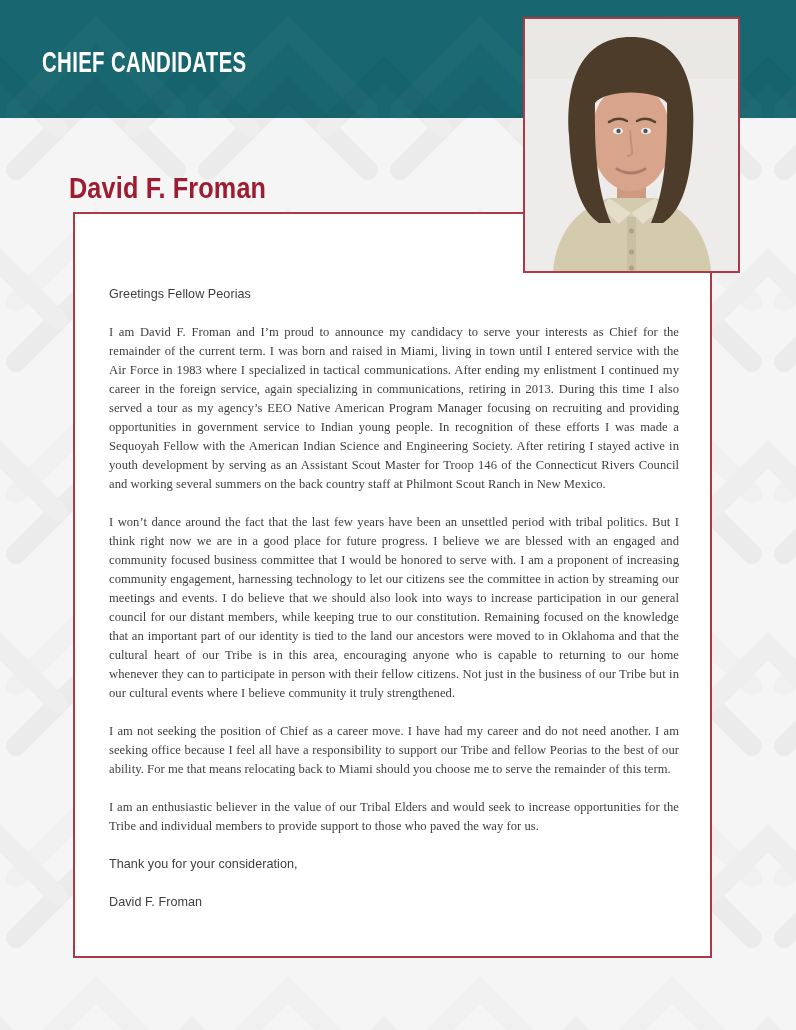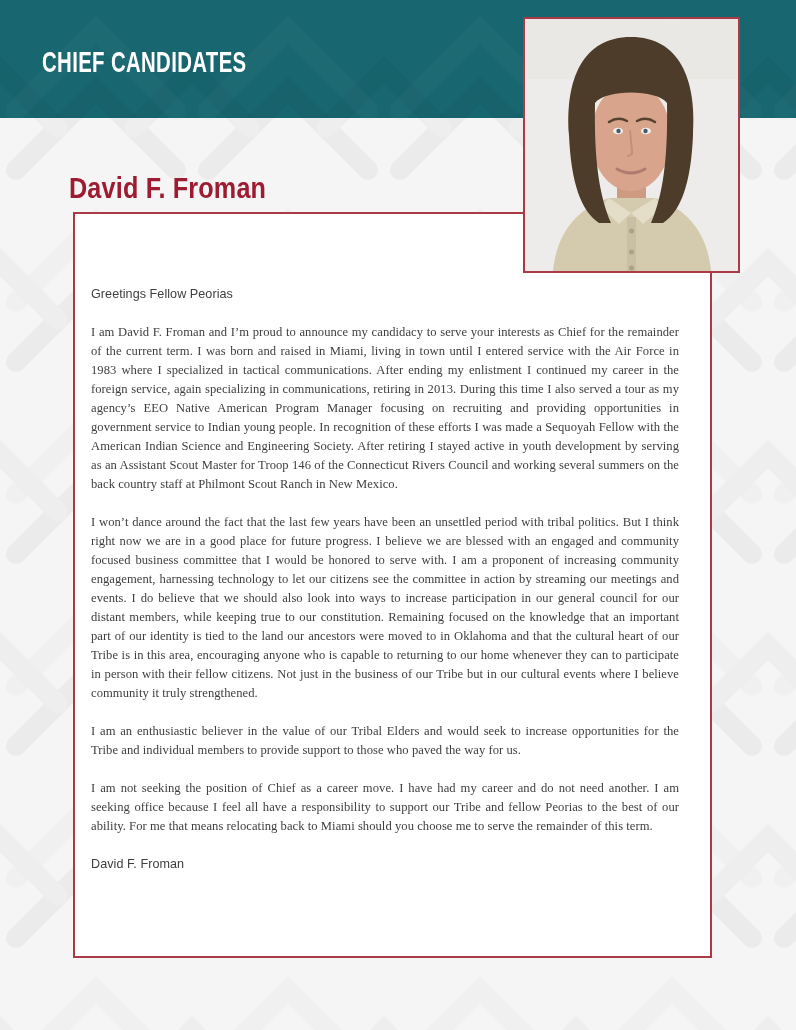--- a/index.html
+++ b/index.html
@@ -61,21 +61,21 @@
   }
   .letter-box {
     position: absolute;
     left: 73px;
     top: 212px;
     width: 639px;
     height: 746px;
     box-sizing: border-box;
     background: #ffffff;
     border: 2px solid #a93a46;
-    padding: 71px 31px 0 16px;
+    padding: 71px 31px 0 34px;
     z-index: 2;
   }
   .letter-box p {
     margin: 0 0 19px 0;
     font-size: 12.6px;
     line-height: 19px;
     color: #3e3e3e;
     letter-spacing: 0.05px;
   }
   .letter-box p.justify {
@@ -162,17 +162,18 @@
     <path d="M105 112 L 107 132 Q 108 136 103 137" stroke="#c28f77" stroke-width="2" fill="none" stroke-linecap="round"></path>
     <path d="M92 150 Q 106 158 120 150" stroke="#b07a6e" stroke-width="3" fill="none" stroke-linecap="round"></path>
   </svg>
 </div>
 
 <div class="letter-box">
   <p>Greetings Fellow Peorias</p>
   <div>
       <p class="justify">I am David F. Froman and I’m proud to announce my candidacy to serve your interests as Chief for the remainder of the current term. I was born and raised in Miami, living in town until I entered service with the Air Force in 1983 where I specialized in tactical communications. After ending my enlistment I continued my career in the foreign service, again specializing in communications, retiring in 2013. During this time I also served a tour as my agency’s EEO Native American Program Manager focusing on recruiting and providing opportunities in government service to Indian young people. In recognition of these efforts I was made a Sequoyah Fellow with the American Indian Science and Engineering Society. After retiring I stayed active in youth development by serving as an Assistant Scout Master for Troop 146 of the Connecticut Rivers Council and working several summers on the back country staff at Philmont Scout Ranch in New Mexico.</p>
       <p class="justify">I won’t dance around the fact that the last few years have been an unsettled period with tribal politics. But I think right now we are in a good place for future progress. I believe we are blessed with an engaged and community focused business committee that I would be honored to serve with. I am a proponent of increasing community engagement, harnessing technology to let our citizens see the committee in action by streaming our meetings and events. I do believe that we should also look into ways to increase participation in our general council for our distant members, while keeping true to our constitution. Remaining focused on the knowledge that an important part of our identity is tied to the land our ancestors were moved to in Oklahoma and that the cultural heart of our Tribe is in this area, encouraging anyone who is capable to returning to our home whenever they can to participate in person with their fellow citizens. Not just in the business of our Tribe but in our cultural events where I believe community it truly strengthened.</p>
+      <p class="justify">I am not seeking the position of Chief as a career move. I have had my career and do not need another. I am seeking office because I feel all have a responsibility to support our Tribe and fellow Peorias to the best of our ability. For me that means relocating back to Miami should you choose me to serve the remainder of this term.</p>
       <p class="justify">I am an enthusiastic believer in the value of our Tribal Elders and would seek to increase opportunities for the Tribe and individual members to provide support to those who paved the way for us.</p>
-      <p class="justify">I am not seeking the position of Chief as a career move. I have had my career and do not need another. I am seeking office because I feel all have a responsibility to support our Tribe and fellow Peorias to the best of our ability. For me that means relocating back to Miami should you choose me to serve the remainder of this term.</p>
     </div>
+  <p>Thank you for your consideration,</p>
   <p>David F. Froman</p>
 </div>
 
 </body></html>

